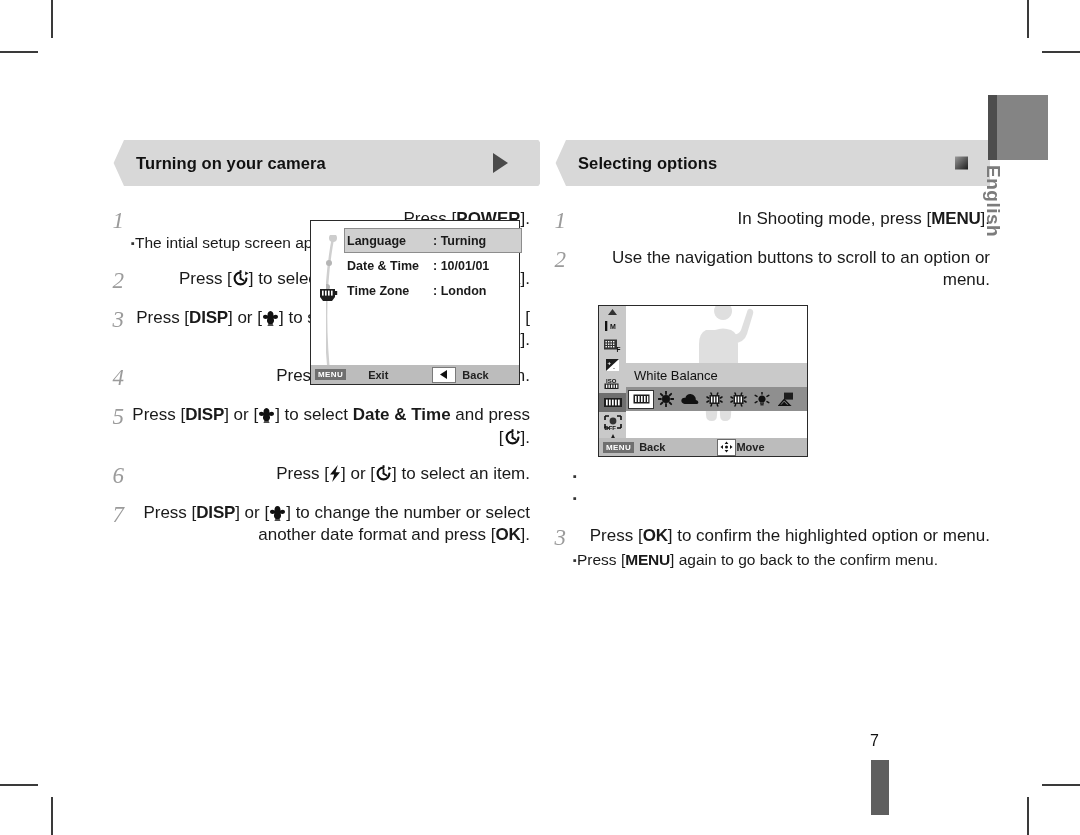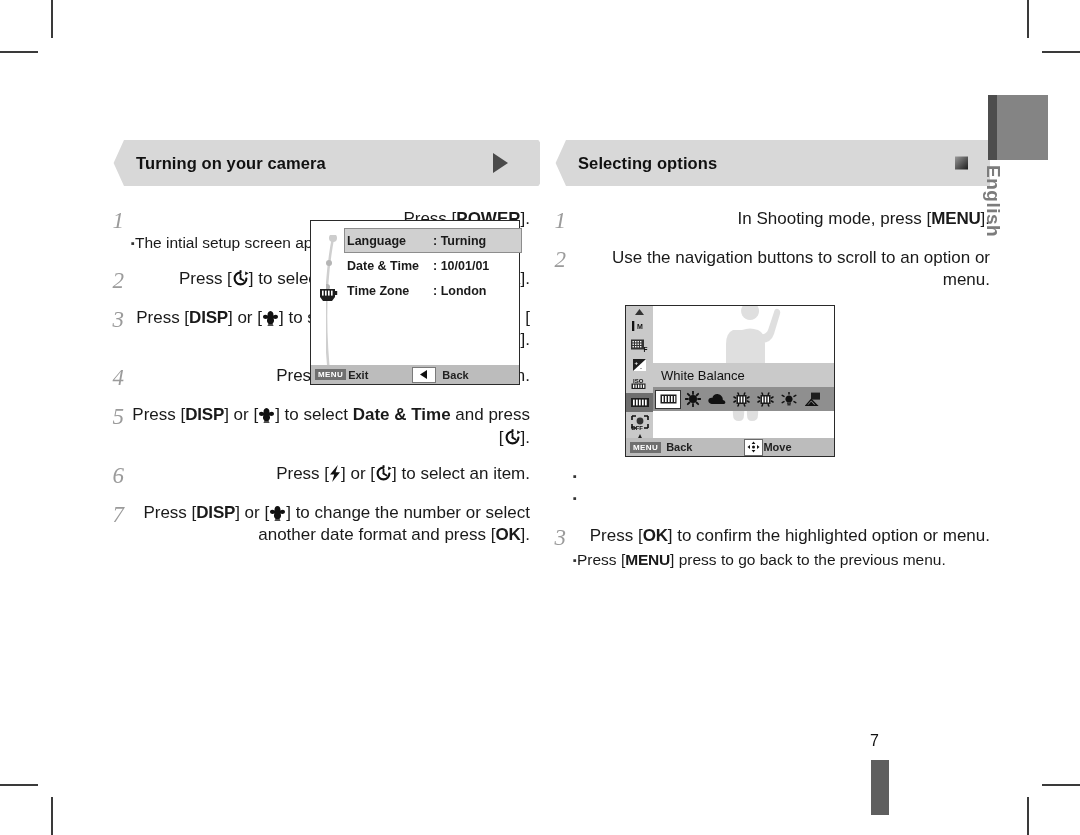--- a/index.html
+++ b/index.html
@@ -58,30 +58,30 @@
   .lcd-setup .rows{position:absolute;left:36px;top:7px;right:6px;}
   .srow{display:flex;height:25px;align-items:center;font-size:12.5px;font-weight:bold;}
   .srow .lab{width:86px;}
   .srow.sel{background:#d0d0d0;border:1px solid #8d8d8d;box-sizing:border-box;
             padding-left:2px;margin-left:-3px;width:178px;}
   .lcd-setup .bar{position:absolute;left:0;right:0;bottom:0;height:19px;
             background:#bcbcbc;display:flex;align-items:center;font-size:11px;
             font-weight:bold;color:#222;}
   .menutag{background:#6f6f6f;color:#fff;font-size:8px;font-weight:bold;
            padding:1px 3px;margin-left:4px;letter-spacing:.4px;}
-  .bar .t1{margin-left:2px;}
+  .bar .t1{margin-left:22px;}
   .backbox{background:#fff;border:1px solid #7a7a7a;width:22px;height:14px;
            display:flex;align-items:center;justify-content:center;margin-left:44px;}
   .bar .t2{margin-left:6px;}
   .dots{position:absolute;left:15px;top:14px;}
 
   
   .lcd-wb{position:absolute;left:598px;top:305px;width:210px;height:152px;
           border:1.5px solid #2a2a2a;background:#fff;box-sizing:border-box;
-          overflow:hidden;margin-left:27px;}
+          overflow:hidden;}
   .wb-side{position:absolute;left:0;top:0;width:27px;bottom:0;background:#c9c9c9;}
   .wb-side .si{height:19px;display:flex;align-items:center;justify-content:center;}
   .wb-side .si.hl{background:#6e6e6e;}
   .silhouette{position:absolute;left:78px;top:0;width:90px;bottom:16px;opacity:.28;}
   .wb-title{position:absolute;left:27px;right:0;top:57px;height:24px;background:#c9c9c9;
             display:flex;align-items:center;font-size:13px;padding-left:8px;color:#111;}
   .wb-opts{position:absolute;left:27px;right:0;top:81px;height:24px;background:#8f8f8f;
            display:flex;align-items:center;}
   .wb-opt{width:24px;height:20px;display:flex;align-items:center;justify-content:center;}
   .wb-opt.sel{background:#fff;border:1px solid #333;box-sizing:border-box;
@@ -274,21 +274,21 @@
       <div class="bul">
         <span class="bul-dot">▪</span>
       </div>
     </div>
   <div class="steps" id="right-steps-bottom" style="margin-top:16px;">
       <div class="step">
         <div class="step-num">3</div>
         <div class="step-body"><span>Press [</span><span class="key">OK</span><span>] to confirm the highlighted option or menu.</span><div class="bullets">
             <div class="bul">
               <span class="bul-dot">▪</span>
-              <span><span>Press [</span><span class="key">MENU</span><span>] press to go back to the previous menu.</span></span>
+              <span><span>Press [</span><span class="key">MENU</span><span>] again to go back to the confirm menu.</span></span>
             </div>
           </div></div>
       </div>
     </div>
 </div>
 
 <div class="lcd-wb">
   <div class="wb-side">
     <div class="si" style="height:11px;">
       <svg width="9" height="6" viewBox="0 0 9 6">

